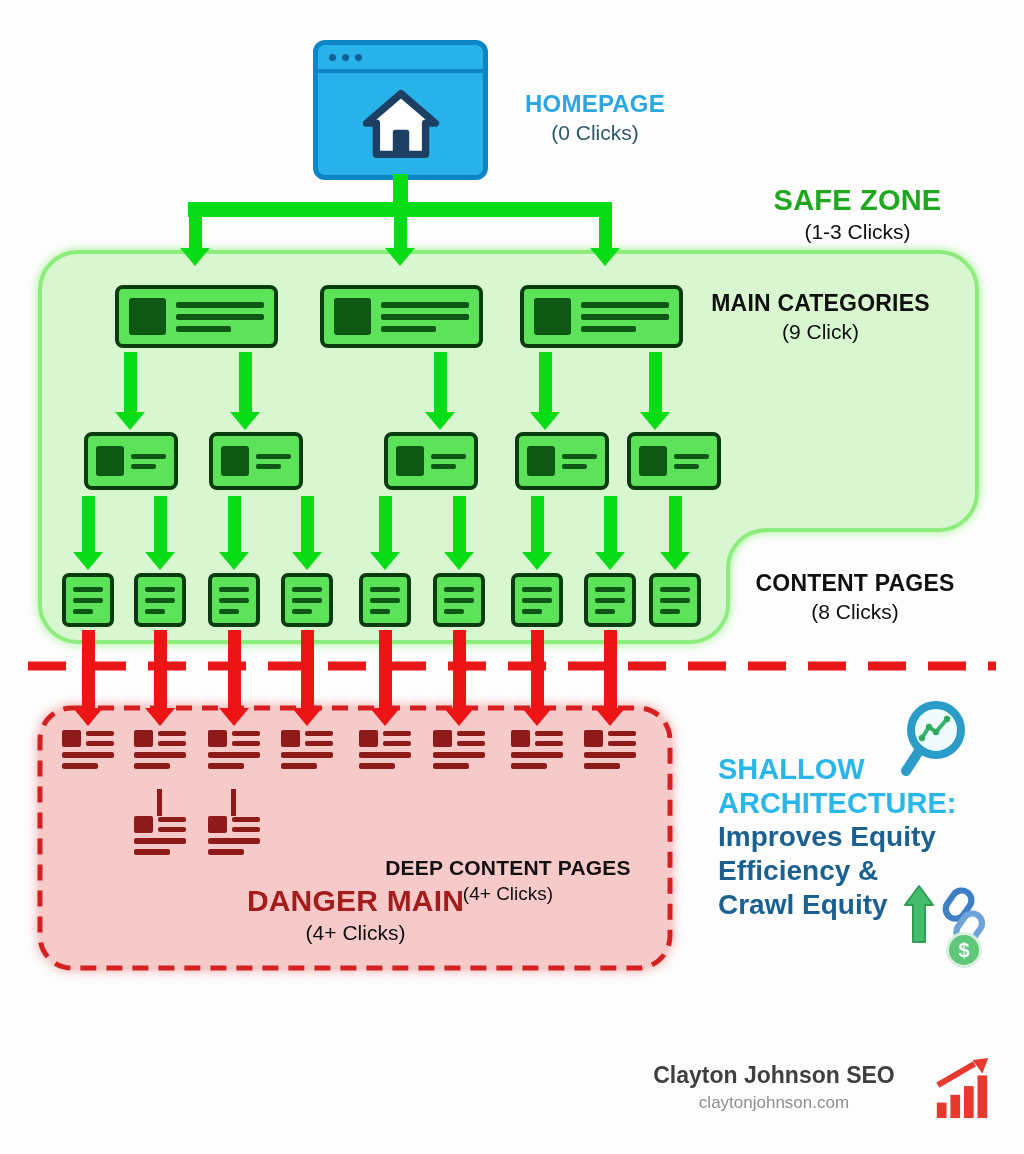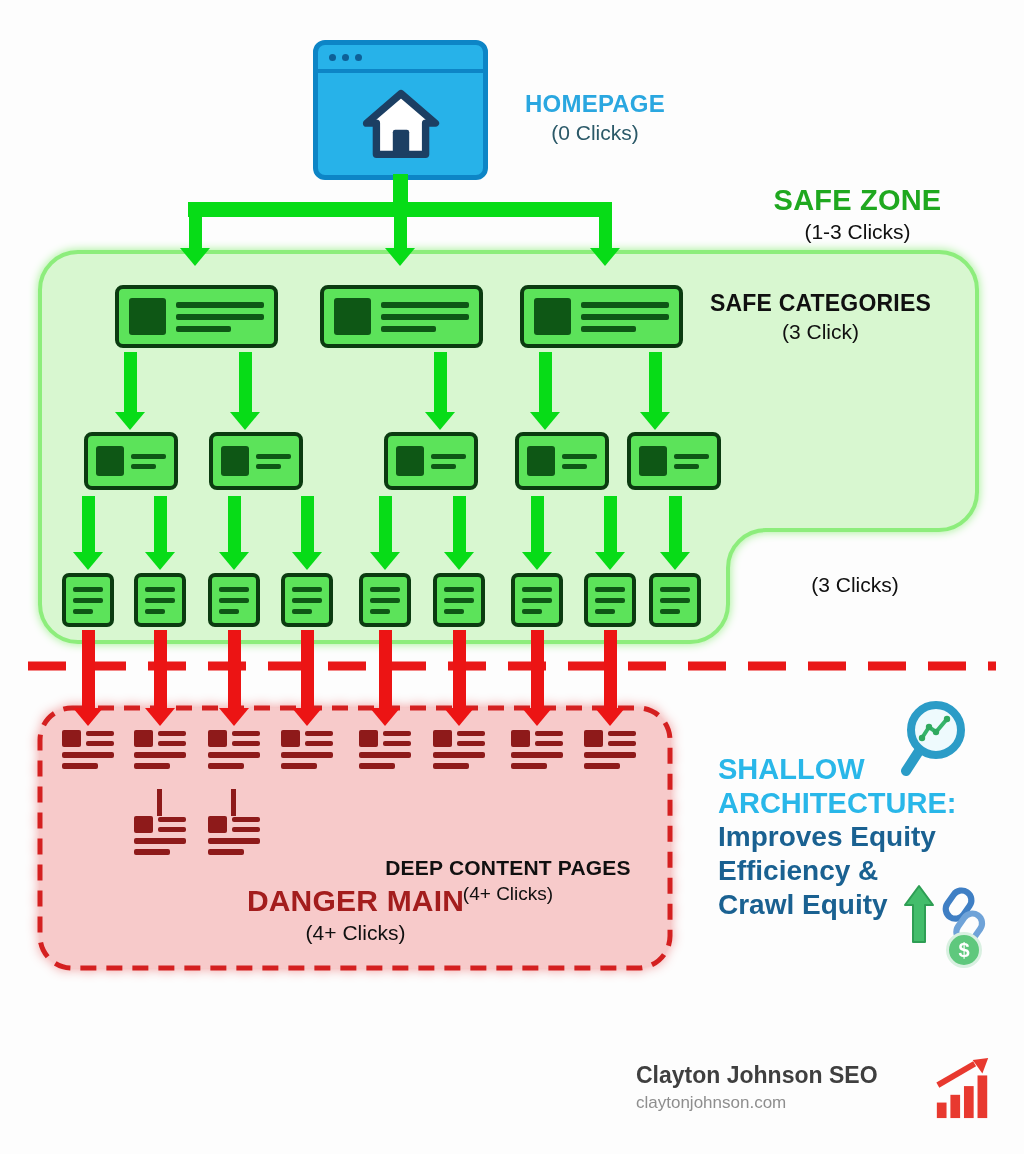--- a/index.html
+++ b/index.html
@@ -71,21 +71,21 @@
   .callout{position:absolute;left:718px;top:752px;width:268px;z-index:6;text-align:left;}
   .callout .c1{font-size:29px;font-weight:bold;color:#29b7e9;line-height:34px;}
   .callout .c2{font-size:28px;font-weight:bold;color:#1a6191;line-height:34px;}
 
   .icon{position:absolute;z-index:7;}
   .coin{position:absolute;left:946px;top:932px;width:36px;height:36px;border-radius:50%;
     background:#5fc87d;border:3px solid #d9f0e1;color:#fff;font-weight:bold;font-size:20px;
     display:flex;align-items:center;justify-content:center;box-sizing:border-box;z-index:8;}
 
   
-  .footer{position:absolute;left:636px;top:1062px;width:276px;text-align:left;z-index:6;}
+  .footer{position:absolute;left:636px;top:1062px;width:276px;text-align:center;z-index:6;}
   .fname{font-size:23px;font-weight:bold;color:#3f3f3f;}
   .fsite{font-size:17px;color:#8e8e8e;margin-top:4px;}
 </style>
 </head>
 <body>
 
 <div class="canvas">
 
   <svg class="bg" width="1024" height="1154" viewBox="0 0 1024 1154">
     <path d="M78 252 H939 A38 38 0 0 1 977 290 V492 A38 38 0 0 1 939 530 H766 A38 38 0 0 0 728 568 V604 A38 38 0 0 1 690 642 H78 A38 38 0 0 1 40 604 V290 A38 38 0 0 1 78 252 Z" fill="#d8f7d0" stroke="#8ded7c" stroke-width="4" style="filter:drop-shadow(0 0 5px #9ef08e)"></path>
@@ -438,27 +438,28 @@
     <div class="t blue">HOMEPAGE</div>
     <div class="s slate">(0 Clicks)</div>
   </div>
 
   <div class="lbl" style="left:735px;top:184px;width:245px;">
     <div class="t green">SAFE ZONE</div>
     <div class="s">(1-3 Clicks)</div>
   </div>
 
   <div class="lbl" style="left:698px;top:290px;width:245px;">
-    <div class="t">SAFE CATEGORIES</div>
-    <div class="s">(3 Click)</div>
+    <div class="t">MAIN CATEGORIES</div>
+    <div class="s">(9 Click)</div>
   </div>
 
 
   <div class="lbl" style="left:735px;top:570px;width:240px;">
-    <div class="s">(3 Clicks)</div>
+    <div class="t">CONTENT PAGES</div>
+    <div class="s">(8 Clicks)</div>
   </div>
 
   <div class="lbl" style="left:372px;top:856px;width:272px;">
     <div class="t small">DEEP CONTENT PAGES</div>
     <div class="s small">(4+ Clicks)</div>
   </div>
 
   <div class="lbl" style="left:218px;top:884px;width:275px;">
     <div class="t red">DANGER MAIN</div>
     <div class="s">(4+ Clicks)</div>

